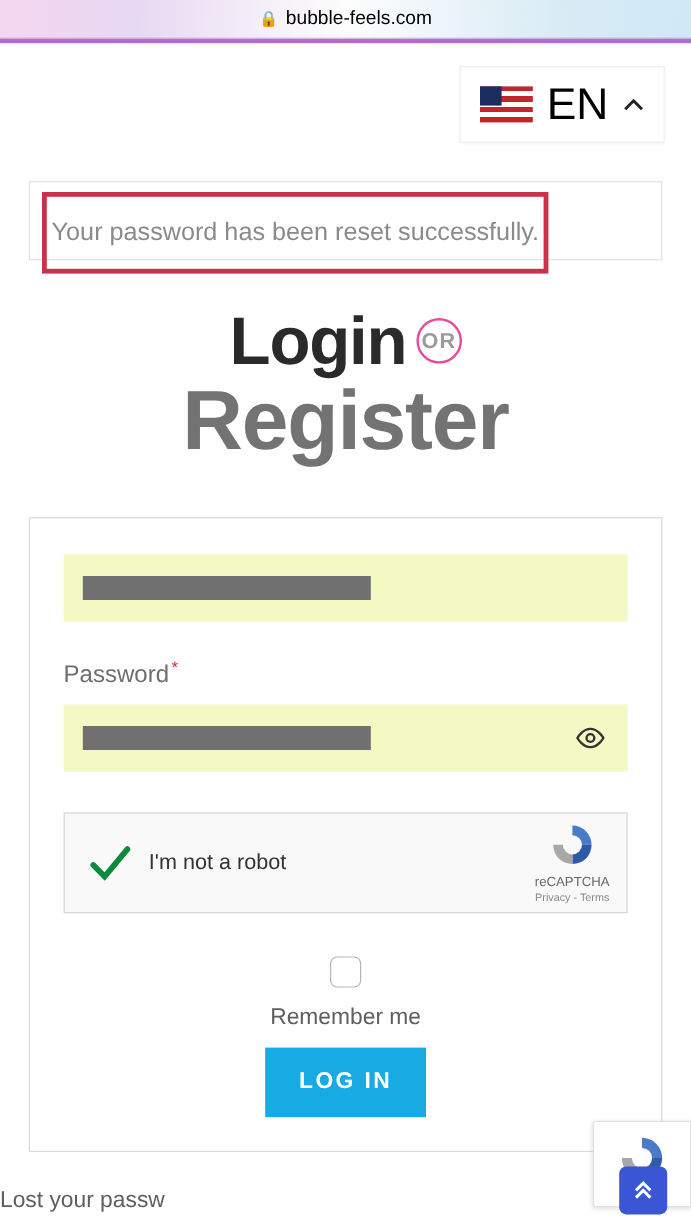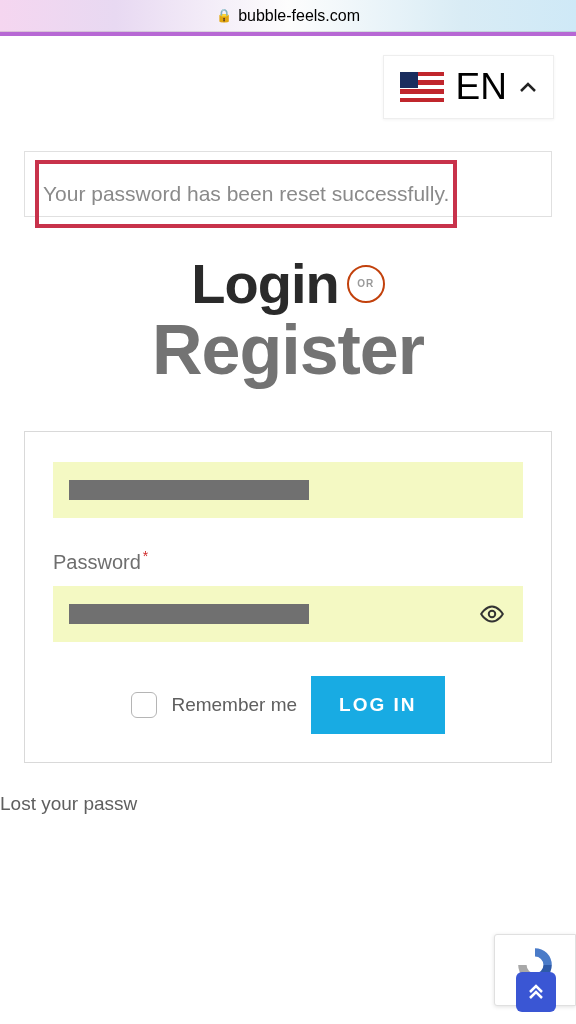--- a/index.html
+++ b/index.html
@@ -91,26 +91,26 @@
     }
     .heading .login-text {
       font-size: 56px;
       font-weight: 700;
       color: #2a2a2a;
       letter-spacing: -1px;
     }
     .or-badge {
       width: 38px;
       height: 38px;
-      border: 2px solid #c2410c;
+      border: 2px solid #ec4899;
       border-radius: 50%;
       display: flex;
       align-items: center;
       justify-content: center;
-      font-size: 10px;
+      font-size: 18px;
       font-weight: 600;
       color: #9a9a9a;
       letter-spacing: 1px;
     }
     .heading .register-text {
       font-size: 70px;
       font-weight: 700;
       color: #737373;
       letter-spacing: -1px;
     }
@@ -176,20 +176,21 @@
     }
     .recaptcha-logo { width: 40px; height: 40px; margin: 0 auto 2px auto; }
     .recaptcha-brand { font-size: 11px; color: #666; margin-bottom: 2px; }
     .recaptcha-links { font-size: 9px; color: #888; }
     
     .action-row {
       display: flex;
       align-items: center;
       justify-content: center;
       gap: 14px;
+      flex-direction: column;
     }
     .checkbox {
       width: 26px; height: 26px;
       border: 1.5px solid #b5b5b5;
       border-radius: 6px;
       background: #fff;
     }
     .remember-label { font-size: 19px; color: #5f5f5f; }
     .login-btn {
       background: #18abe3;
@@ -283,20 +284,37 @@
     <span>Password</span><span class="req">*</span>
   </div>
   <div class="input-wrap pw-wrap">
     <div class="input-mask"></div>
     <svg class="eye-icon" viewBox="0 0 24 24">
       <path d="M12 5C6 5 2 12 2 12s4 7 10 7 10-7 10-7-4-7-10-7z" fill="none" stroke="#333" stroke-width="1.8"></path>
       <circle cx="12" cy="12" r="3" fill="none" stroke="#333" stroke-width="1.8"></circle>
     </svg>
   </div>
 
+  <div class="recaptcha-box">
+    <div class="recaptcha-left">
+      <svg class="check-svg" viewBox="0 0 40 40">
+        <path d="M6 22 L16 32 L36 8" stroke="#0a8a3a" stroke-width="5" fill="none" stroke-linecap="round"></path>
+      </svg>
+      <span class="recaptcha-label">I'm not a robot</span>
+    </div>
+    <div class="recaptcha-right">
+      <svg class="recaptcha-logo" viewBox="0 0 40 40">
+        <path d="M20 4 A16 16 0 0 1 36 20 L28 20 A8 8 0 0 0 20 12 Z" fill="#4a7bc8"></path>
+        <path d="M36 20 A16 16 0 0 1 20 36 L20 28 A8 8 0 0 0 28 20 Z" fill="#2e5aa8"></path>
+        <path d="M20 36 A16 16 0 0 1 4 20 L12 20 A8 8 0 0 0 20 28 Z" fill="#a8a8a8"></path>
+      </svg>
+      <div class="recaptcha-brand">reCAPTCHA</div>
+      <div class="recaptcha-links">Privacy - Terms</div>
+    </div>
+  </div>
 
   <div class="action-row">
     <div class="checkbox"></div>
     <span class="remember-label">Remember me</span>
     <button class="login-btn">LOG IN</button>
   </div>
 </div>
 
 <div class="lost-password">
   <span>Lost your passw</span>

